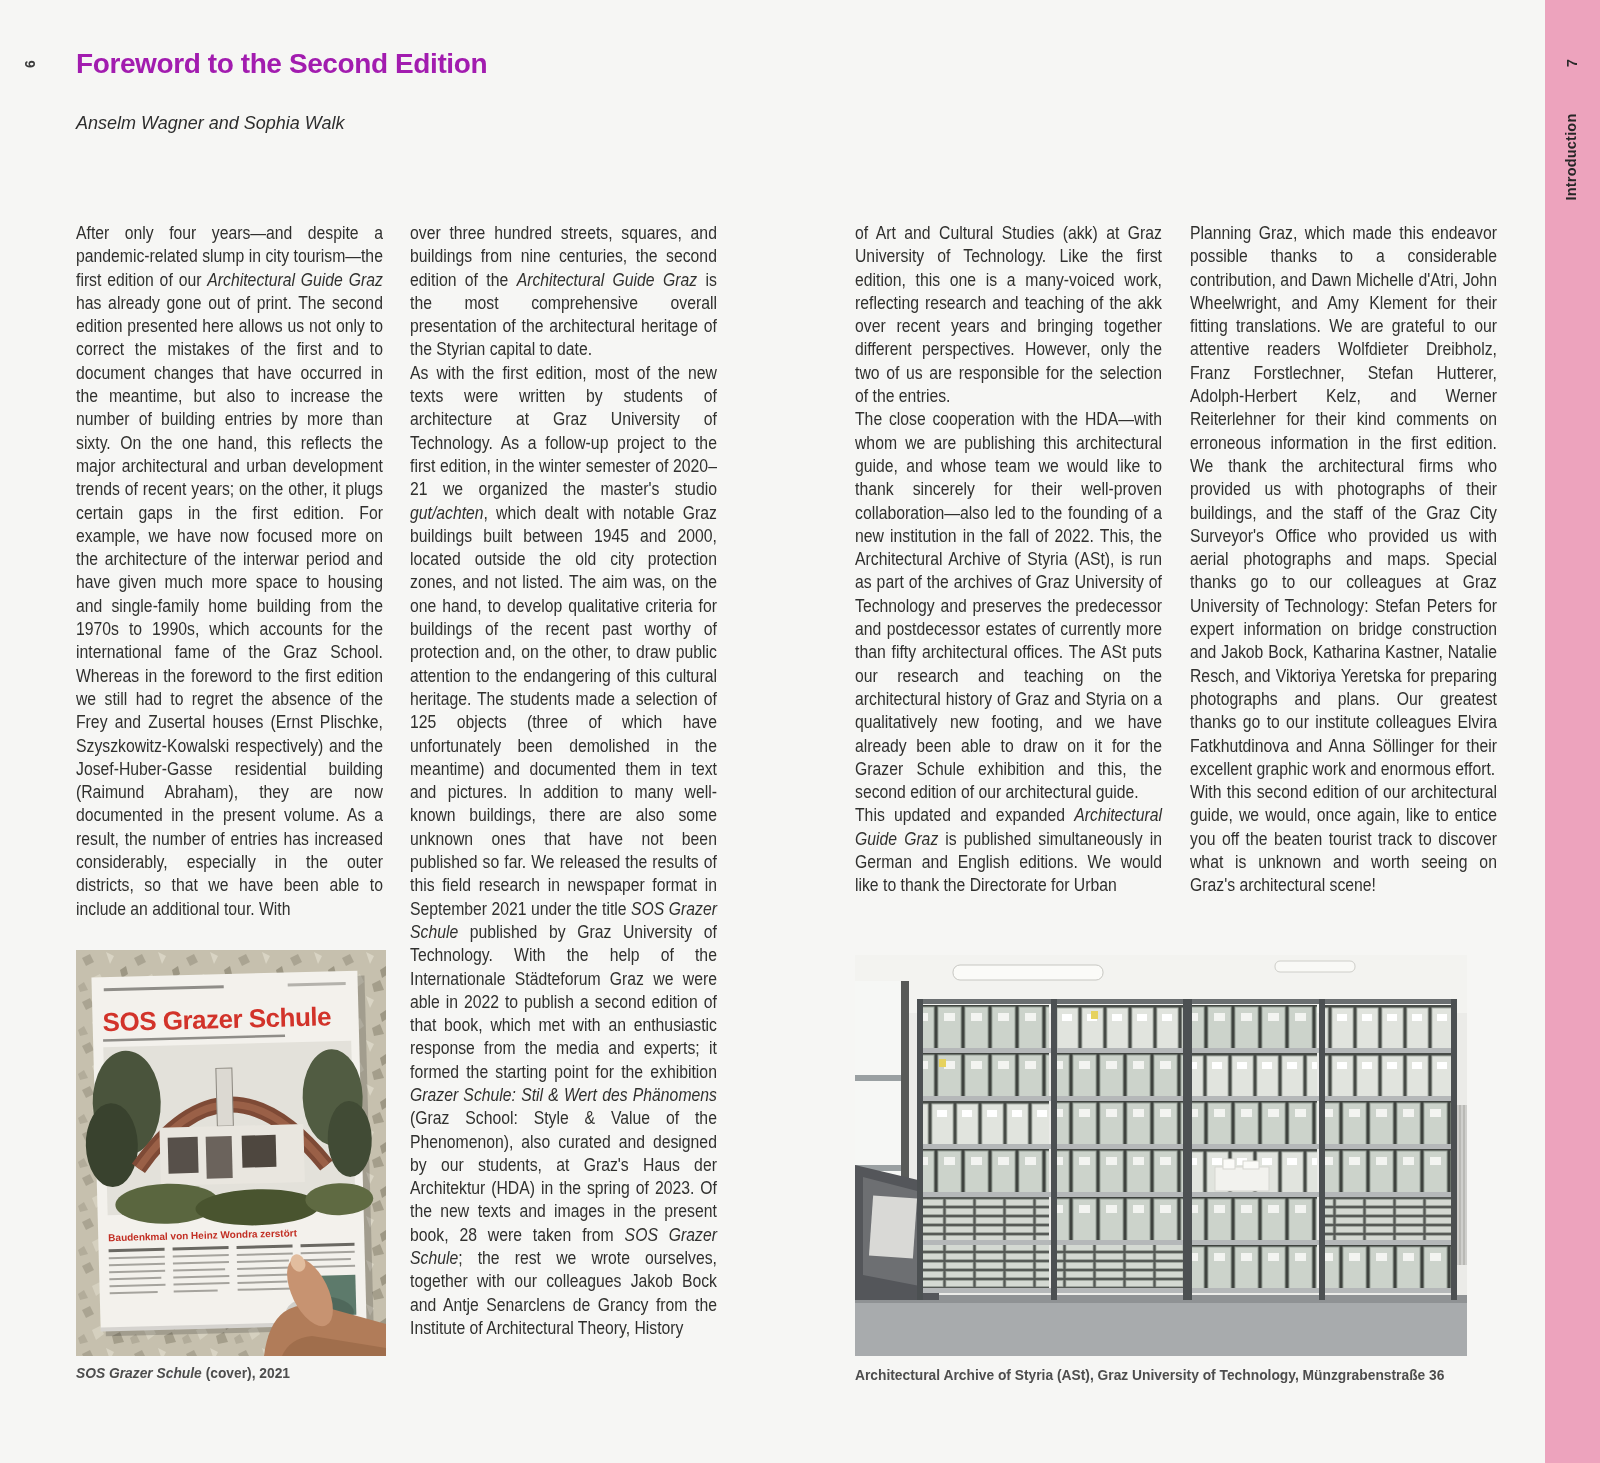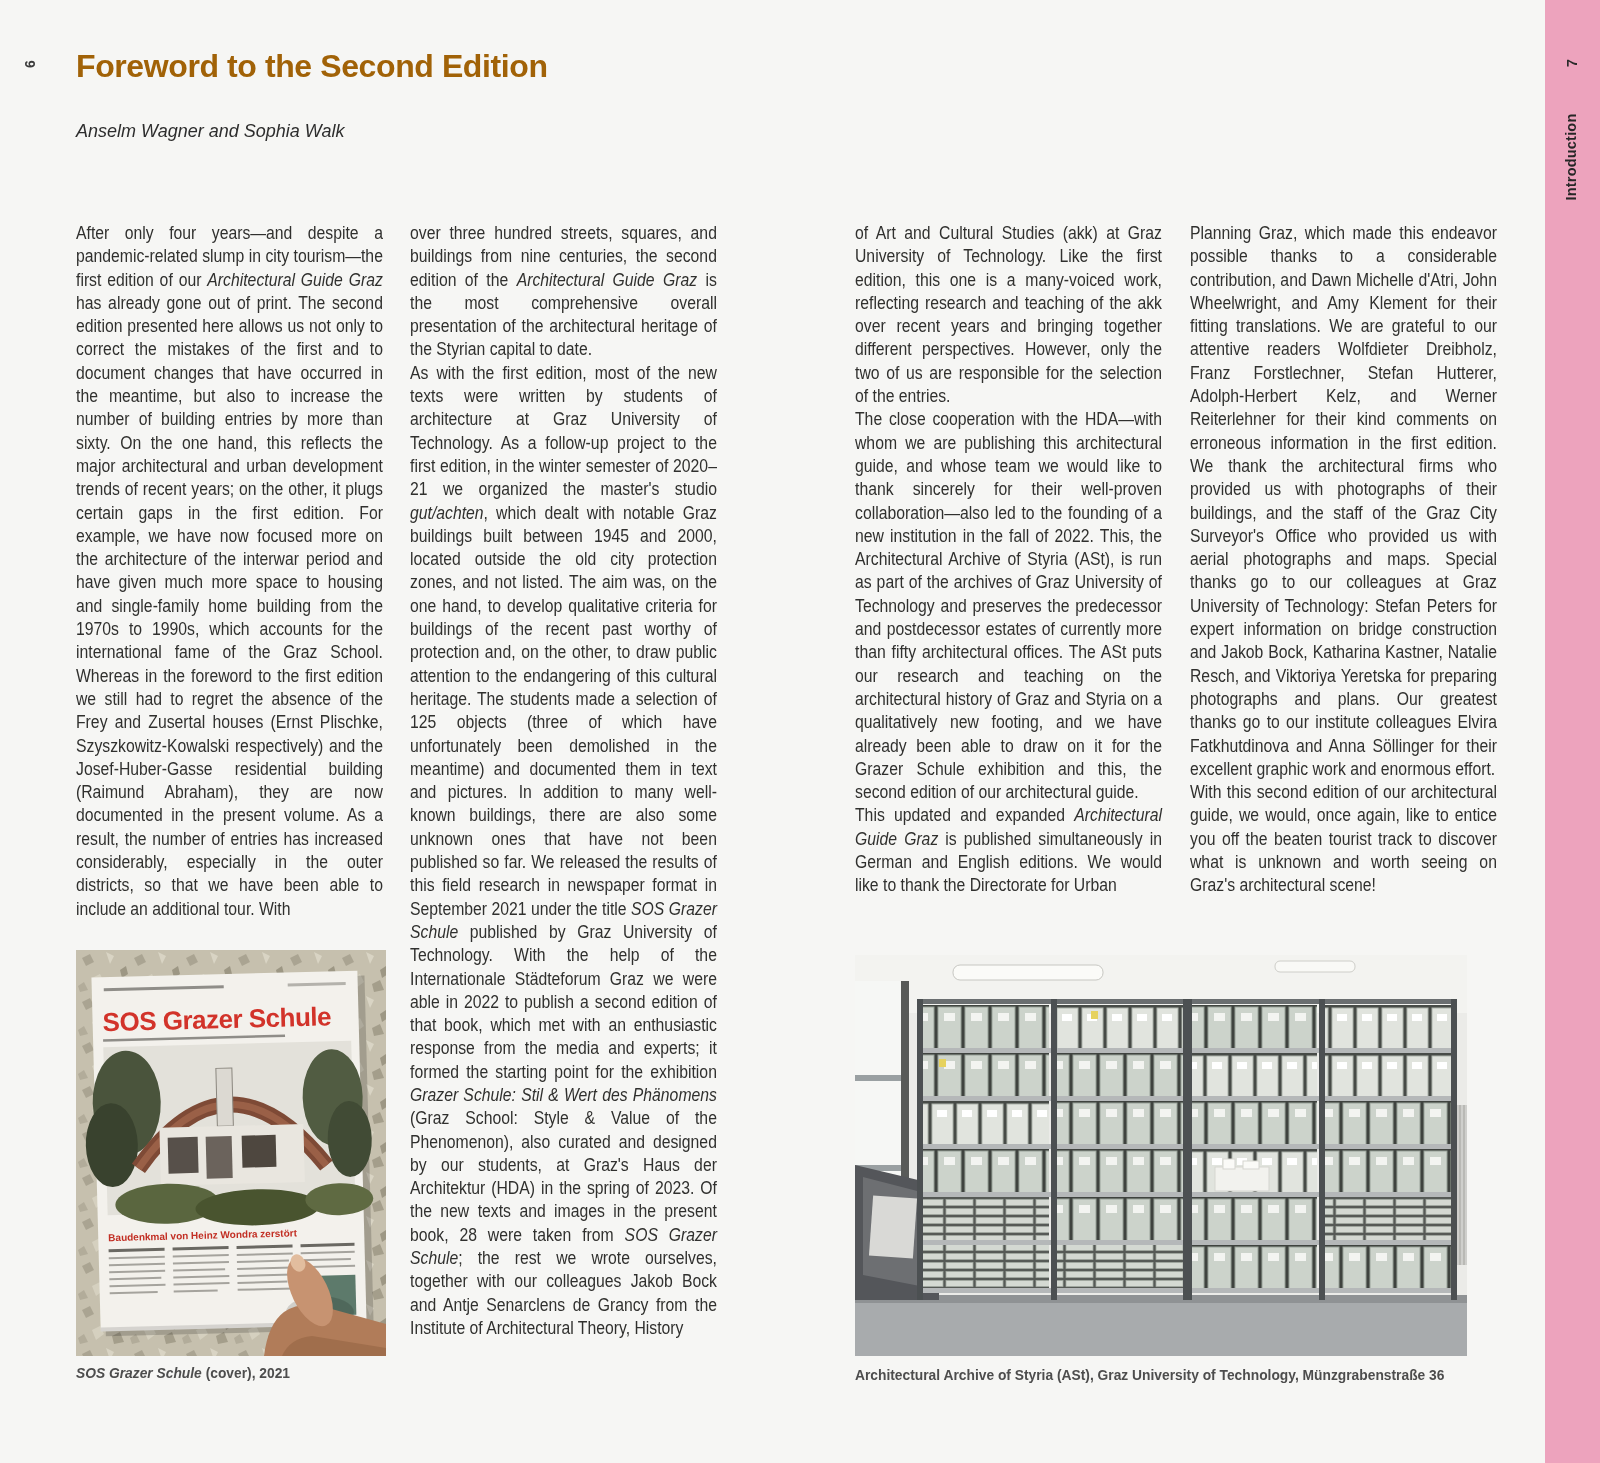--- a/index.html
+++ b/index.html
@@ -2,22 +2,22 @@
 <html lang="en"><head>
 <meta charset="utf-8">
 <style>
   *{margin:0;padding:0;box-sizing:border-box}
   html,body{width:1600px;height:1463px}
   body{
     position:relative;overflow:hidden;background:#f6f6f4;
     font-family:"Liberation Sans",sans-serif;color:#2f2f2d;
   }
   .abs{position:absolute}
-  .page-title{left:76px;top:48px;font-size:32px;font-weight:700;letter-spacing:-0.4px;color:#a16207}
-  .authors{left:76px;top:121px;font-size:18px;font-style:italic;color:#2d2d2d}
+  .page-title{left:76px;top:48px;font-size:28px;font-weight:700;letter-spacing:-0.4px;color:#a21caf}
+  .authors{left:76px;top:113px;font-size:18px;font-style:italic;color:#2d2d2d}
   .col{
     top:222px;width:341px;transform:scaleX(.9);transform-origin:0 0;
     font-size:17.5px;line-height:23.3px;text-align:justify;color:#30302e;
     hyphens:auto;-webkit-hyphens:auto;
   }
   .col p{margin:0}
   .col em{font-style:italic}
   #col1{left:76px}#col2{left:410px}#col3{left:855px}#col4{left:1190px}
   #pink-bar{left:1545px;top:0;width:55px;height:1463px;background:#eda3bd}
   .vert{

